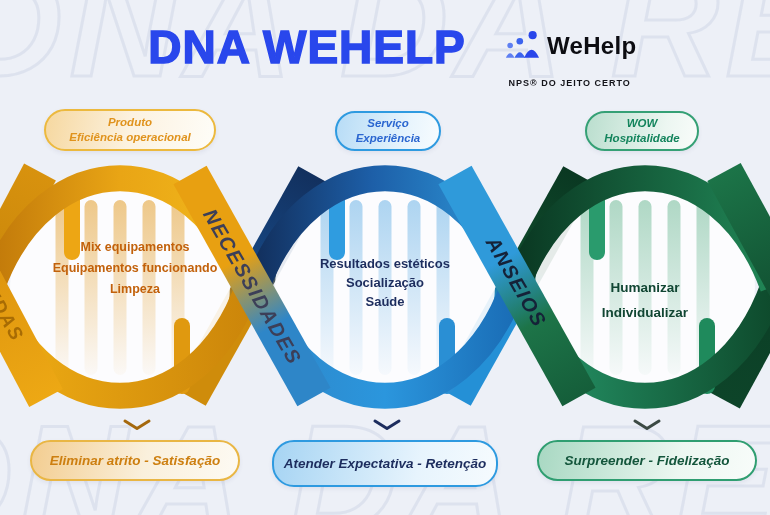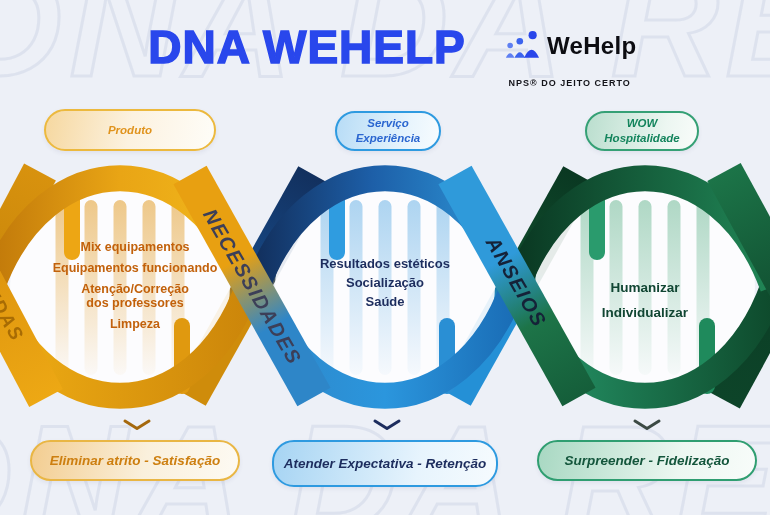--- a/index.html
+++ b/index.html
@@ -257,35 +257,34 @@
       <circle cx="27" cy="4.8" r="3.8" fill="#2946ea"></circle>
       <path d="M19 26 Q26 11 33 26 Z" fill="#2946ea"></path>
     </svg>
     <span class="logo-brand">WeHelp</span>
   </div>
   <div class="logo-tagline">NPS® DO JEITO CERTO</div>
 </div>
 
 <div class="pill pill-top pill-produto-top">
   <span class="l1">Produto</span>
+  <span class="l2">Eficiência operacional</span>
 </div>
 <div class="pill pill-top pill-servico-top">
   <span class="l1">Serviço</span>
   <span class="l2">Experiência</span>
 </div>
 <div class="pill pill-top pill-wow-top">
   <span class="l1">WOW</span>
   <span class="l2">Hospitalidade</span>
 </div>
 
 <div class="helix-text ht-1">
   <span>Mix equipamentos</span>
   <span>Equipamentos funcionando</span>
-  <span>Atenção/Correção
-dos professores</span>
   <span>Limpeza</span>
 </div>
 <div class="helix-text ht-2">
   <span>Resultados estéticos</span>
   <span>Socialização</span>
   <span>Saúde</span>
 </div>
 <div class="helix-text ht-3">
   <span>Humanizar</span>
   <span>Individualizar</span>

